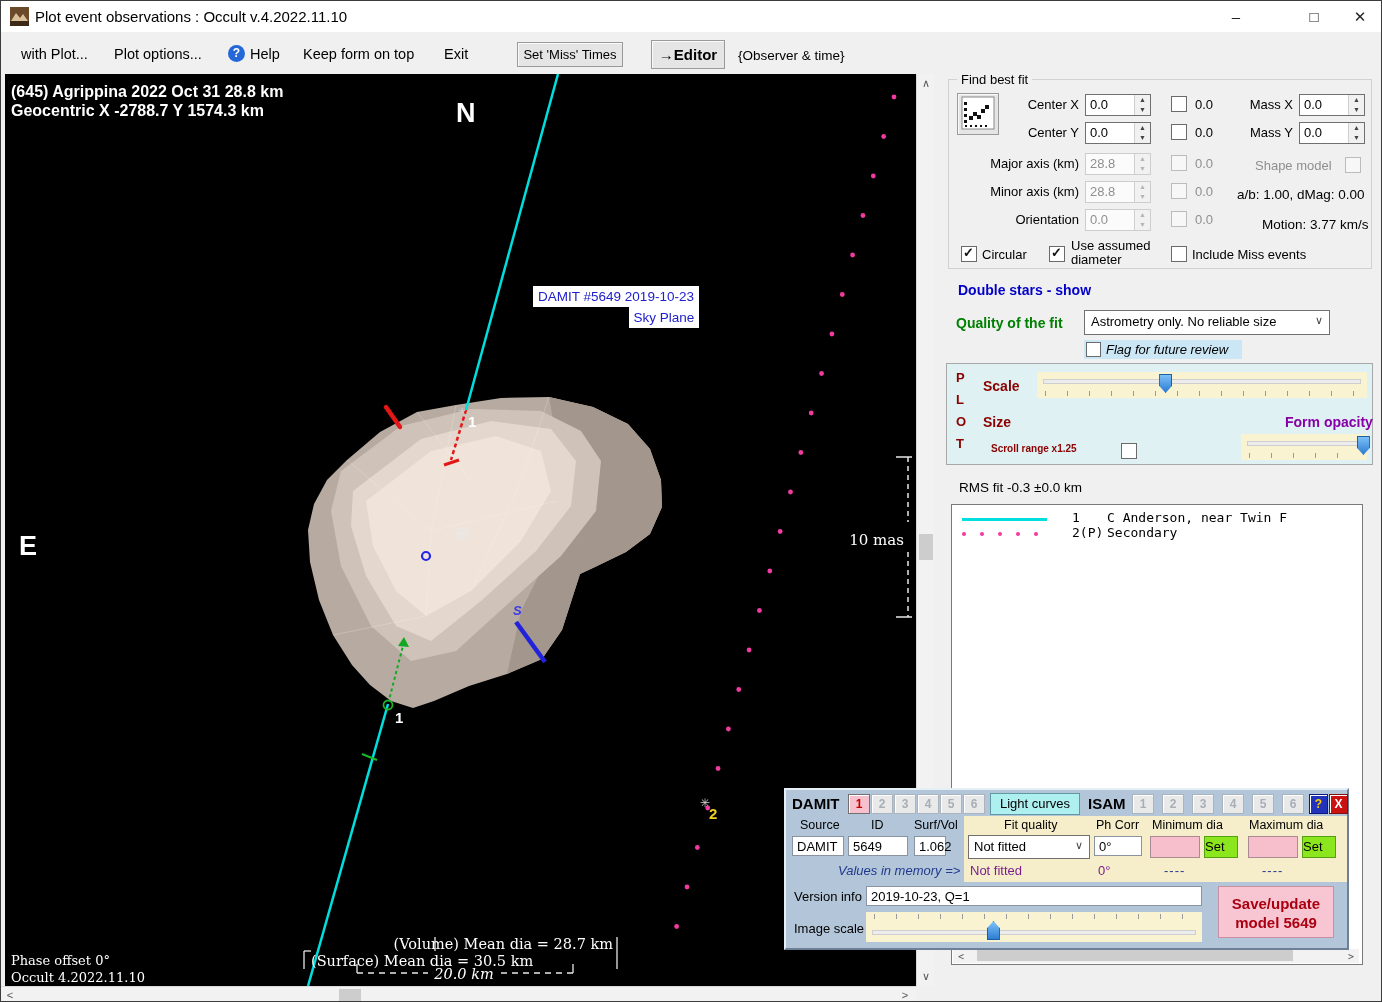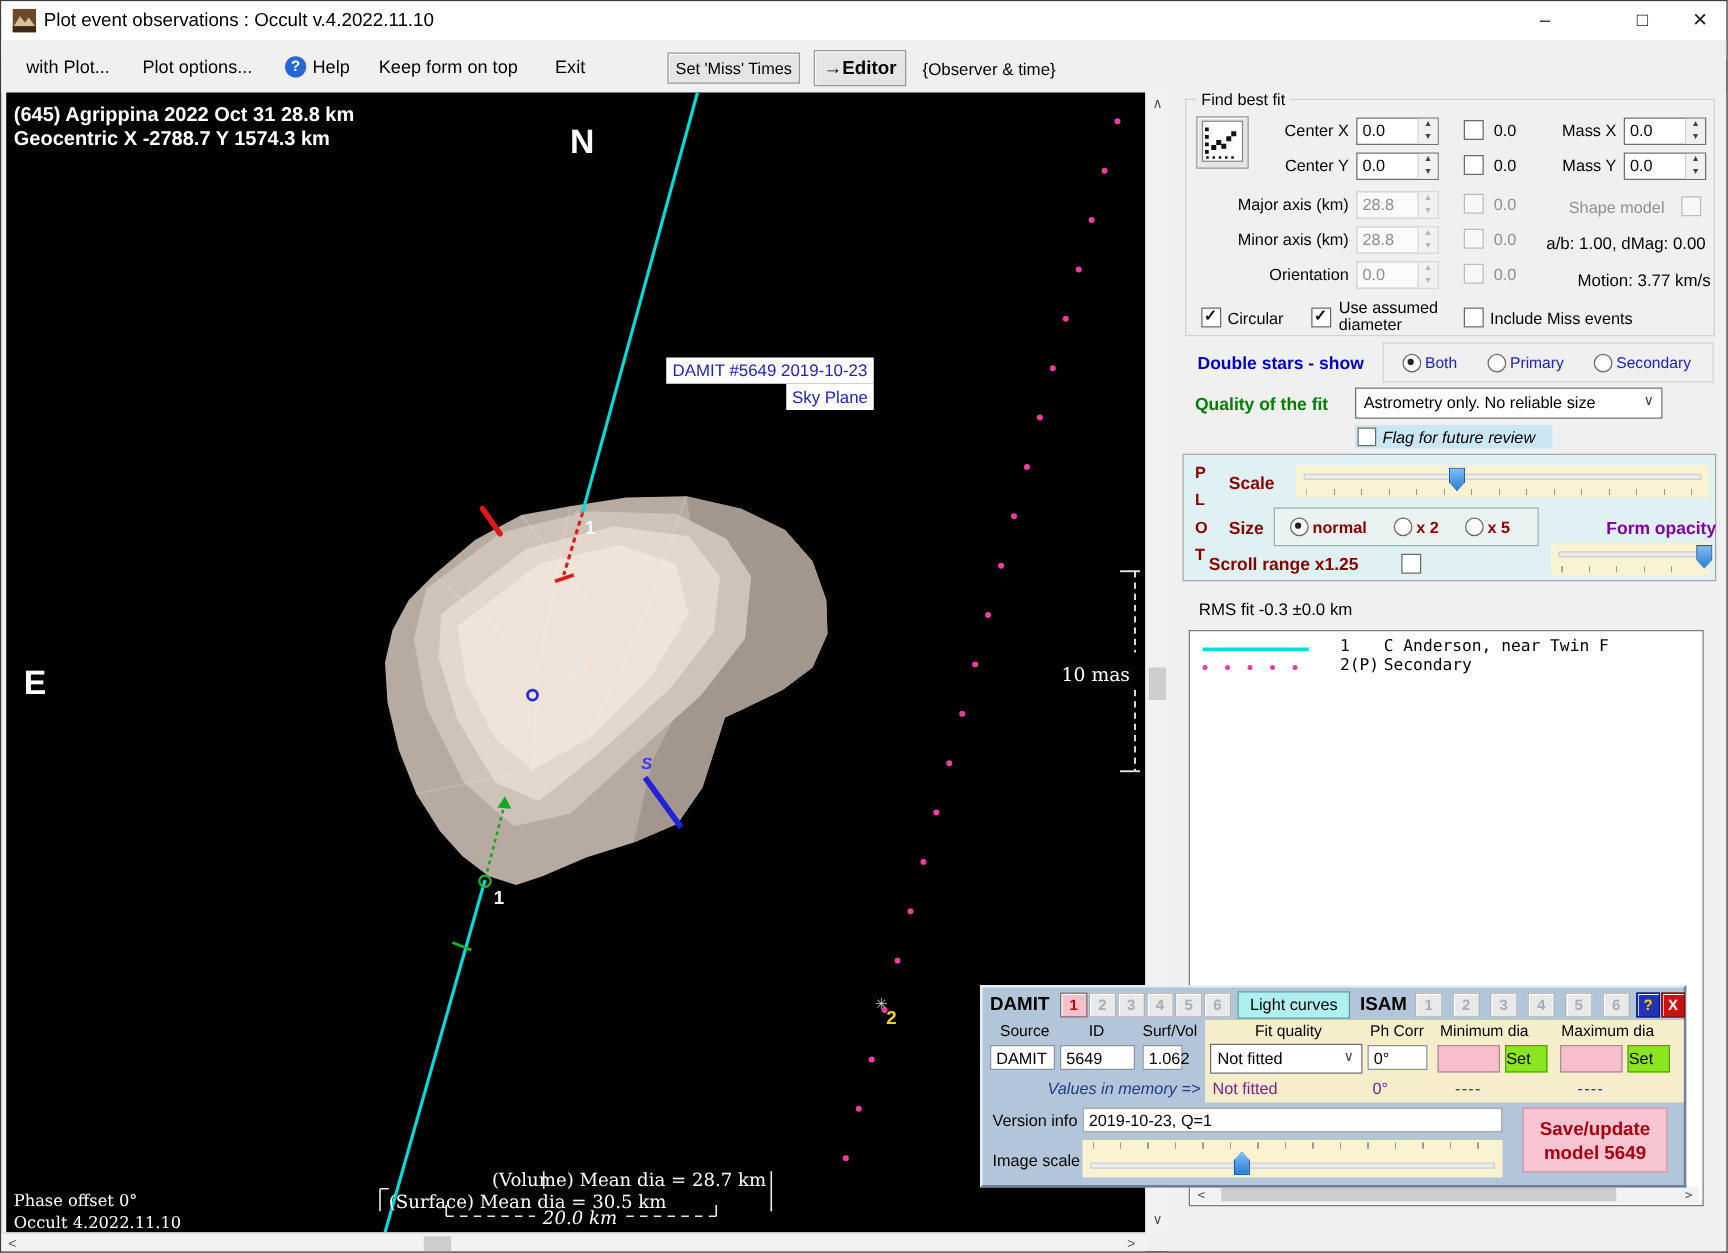--- a/index.html
+++ b/index.html
@@ -95,21 +95,21 @@
     <div class="wbtn" style="left:1336px">✕</div>
   </div>
 
   <div class="menubar">
     <span class="mitem" style="left:20px">with Plot...</span>
     <span class="mitem" style="left:113px">Plot options...</span>
     <span class="helpdot" style="left:227px;top:13px">?</span>
     <span class="mitem" style="left:249px">Help</span>
     <span class="mitem" style="left:302px">Keep form on top</span>
     <span class="mitem" style="left:443px">Exit</span>
-    <div class="raised abs" style="left:533px;top:10px;width:104px;height:23px;line-height:23px">Set 'Miss' Times</div>
+    <div class="raised abs" style="left:516px;top:10px;width:104px;height:23px;line-height:23px">Set 'Miss' Times</div>
     <div class="raised abs" style="left:650px;top:8px;width:72px;height:27px;line-height:27px;font-weight:bold;font-size:15px">→Editor</div>
     <span class="mitem" style="left:737px;top:16px;font-size:13.5px">{Observer &amp; time}</span>
   </div>
 
   <div class="plot">
     <svg width="911" height="912" viewBox="4 73 911 912">
 
       <g>
         <polygon fill="#b7aba1" points="455,404 500,397 548,396 592,406 627,423 649,448 660,479 661,506 649,533 625,551 594,566 579,573 561,629 541,658 506,673 468,685 433,700 412,707 390,700 369,684 351,664 332,634 318,599 309,561 307,529 313,503 326,479 346,459 379,431 416,411"></polygon>
         <polygon fill="#a3968c" points="548,396 592,406 627,423 649,448 660,479 661,506 649,533 625,551 594,566 579,573 561,629 541,658 506,673 520,610 545,560 556,500 556,440"></polygon>
@@ -333,28 +333,20 @@
 
       <span class="cb checked" style="left:12px;top:166px"></span>
       <span class="lbl" style="left:33px;top:167px">Circular</span>
       <span class="cb checked" style="left:100px;top:166px"></span>
       <span class="lbl" style="left:122px;top:159px;width:95px;white-space:normal;line-height:14px">Use assumed diameter</span>
       <span class="cb" style="left:222px;top:166px"></span>
       <span class="lbl" style="left:243px;top:167px">Include Miss events</span>
     </div>
 
     <span class="lbl navy" style="left:24px;top:208px;font-size:14px">Double stars - show</span>
-    <div class="grp" style="left:172px;top:200px;width:263px;height:30px">
-      <span class="radio sel" style="left:15px;top:8px"></span>
-      <span class="lbl" style="left:33px;top:8px;color:#2020c8;font-size:12.5px">Both</span>
-      <span class="radio" style="left:83px;top:8px"></span>
-      <span class="lbl" style="left:101px;top:8px;color:#2020c8;font-size:12.5px">Primary</span>
-      <span class="radio" style="left:168px;top:8px"></span>
-      <span class="lbl" style="left:186px;top:8px;color:#2020c8;font-size:12.5px">Secondary</span>
-    </div>
 
     <span class="lbl green" style="left:22px;top:241px;font-size:14px">Quality of the fit</span>
     <div class="select" style="left:150px;top:236px;width:244px;height:23px">
       <span class="abs" style="left:6px;top:3px">Astrometry only. No reliable size</span>
       <span class="chev">∨</span>
     </div>
 
     <div class="abs" style="left:150px;top:266px;width:158px;height:19px;background:#cbe7f6">
       <span class="cb" style="left:2px;top:2px;width:13px;height:13px"></span>
       <span class="lbl" style="left:22px;top:2px;font-style:italic">Flag for future review</span>
@@ -367,31 +359,23 @@
       <span class="lbl maroon" style="left:9px;top:72px">T</span>
 
       <span class="lbl maroon" style="left:36px;top:14px;font-size:14px">Scale</span>
       <div class="slider" style="left:90px;top:8px;width:330px;height:26px">
         <div class="groove"></div>
         <div class="ticks"></div>
         <div class="thumb" style="left:37%"></div>
       </div>
 
       <span class="lbl maroon" style="left:36px;top:50px;font-size:14px">Size</span>
-      <div class="abs" style="left:72px;top:42px;width:210px;height:29px;background:#e9f4f2;border:1px solid #9ab2b2">
-        <span class="radio sel" style="left:12px;top:7px"></span>
-        <span class="lbl maroon" style="left:30px;top:7px">normal</span>
-        <span class="radio" style="left:95px;top:7px"></span>
-        <span class="lbl maroon" style="left:113px;top:7px">x 2</span>
-        <span class="radio" style="left:152px;top:7px"></span>
-        <span class="lbl maroon" style="left:170px;top:7px">x 5</span>
-      </div>
       <span class="lbl purple" style="left:302px;top:50px;font-size:14px">Form opacity</span>
 
-      <span class="lbl maroon" style="left:20px;top:79px;font-size:14px">Scroll range x1.25</span>
+      <span class="lbl maroon" style="left:44px;top:79px;font-size:10px">Scroll range x1.25</span>
       <span class="cb" style="left:174px;top:79px"></span>
       <div class="slider" style="left:294px;top:70px;width:126px;height:26px">
         <div class="groove"></div>
         <div class="ticks"></div>
         <div class="thumb" style="left:92%"></div>
       </div>
     </div>
 
     <span class="lbl" style="left:25px;top:406px;font-size:13.5px">RMS fit -0.3 ±0.0 km</span>
     <div class="listbox" style="left:17px;top:430px;width:410px;height:459px">

